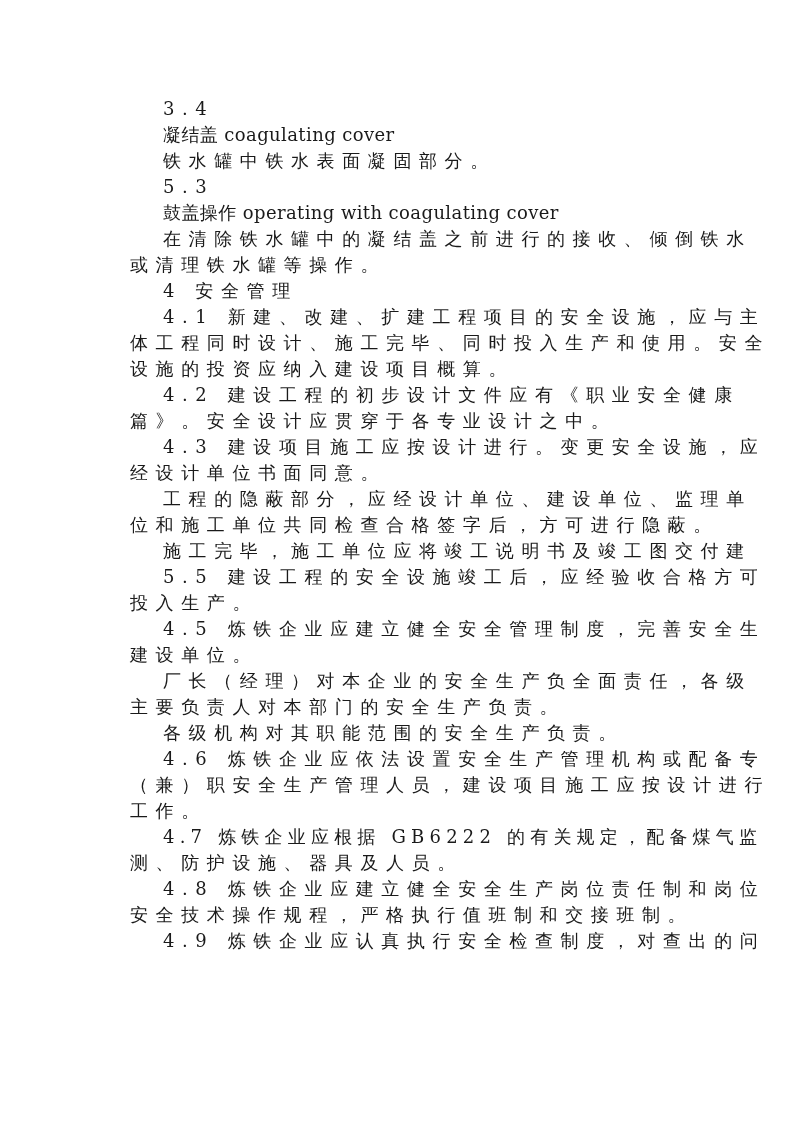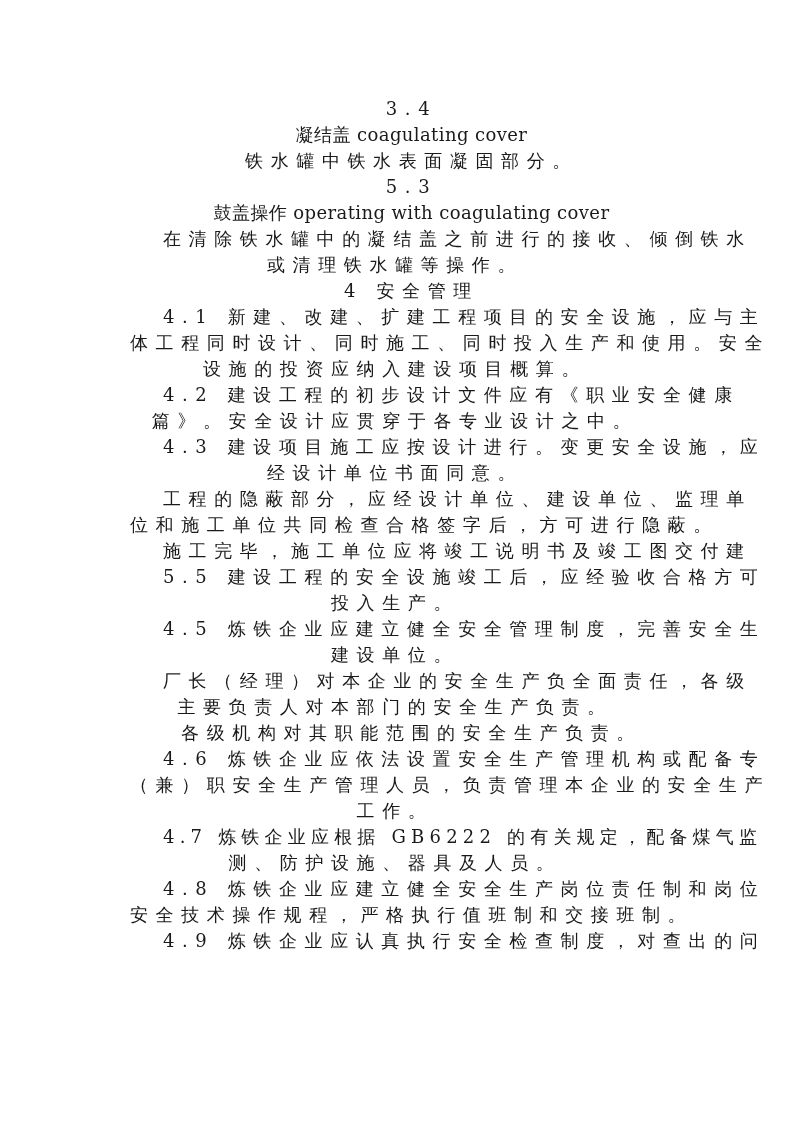--- a/index.html
+++ b/index.html
@@ -13,21 +13,20 @@
       position: relative;
       overflow: hidden;
       font-family: "DejaVu Serif", "Liberation Serif", serif;
       color: #1a1a1a;
     }
     .page {
       position: absolute;
       left: 130px;
       top: 96px;
       width: 530px;
-      text-align: center;
     }
     .line {
       height: 26px;
       line-height: 26px;
       font-size: 18px;
       white-space: nowrap;
       letter-spacing: 7.6px;
     }
     .line.indent {
       padding-left: 33px;
@@ -42,37 +41,37 @@
 <div class="page">
   <div class="line indent">3.4</div>
   <div class="line indent latin">凝结盖 coagulating cover</div>
   <div class="line indent">铁水罐中铁水表面凝固部分。</div>
   <div class="line indent">5.3</div>
   <div class="line indent latin">鼓盖操作 operating with coagulating cover</div>
   <div class="line indent">在清除铁水罐中的凝结盖之前进行的接收、倾倒铁水</div>
   <div class="line">或清理铁水罐等操作。</div>
   <div class="line indent">4 安全管理</div>
   <div class="line indent">4.1 新建、改建、扩建工程项目的安全设施，应与主</div>
-  <div class="line">体工程同时设计、同时施工、同时投入生产和使用。安全</div>
+  <div class="line">体工程同时设计、施工完毕、同时投入生产和使用。安全</div>
   <div class="line">设施的投资应纳入建设项目概算。</div>
   <div class="line indent">4.2 建设工程的初步设计文件应有《职业安全健康</div>
   <div class="line">篇》。安全设计应贯穿于各专业设计之中。</div>
   <div class="line indent">4.3 建设项目施工应按设计进行。变更安全设施，应</div>
   <div class="line">经设计单位书面同意。</div>
   <div class="line indent">工程的隐蔽部分，应经设计单位、建设单位、监理单</div>
   <div class="line">位和施工单位共同检查合格签字后，方可进行隐蔽。</div>
   <div class="line indent">施工完毕，施工单位应将竣工说明书及竣工图交付建</div>
   <div class="line indent">5.5 建设工程的安全设施竣工后，应经验收合格方可</div>
   <div class="line">投入生产。</div>
   <div class="line indent">4.5 炼铁企业应建立健全安全管理制度，完善安全生</div>
   <div class="line">建设单位。</div>
   <div class="line indent">厂长（经理）对本企业的安全生产负全面责任，各级</div>
   <div class="line">主要负责人对本部门的安全生产负责。</div>
   <div class="line indent">各级机构对其职能范围的安全生产负责。</div>
   <div class="line indent">4.6 炼铁企业应依法设置安全生产管理机构或配备专</div>
-  <div class="line">（兼）职安全生产管理人员，负责管理本企业的安全生产</div>
+  <div class="line">（兼）职安全生产管理人员，建设项目施工应按设计进行</div>
   <div class="line">工作。</div>
   <div class="line indent" style="letter-spacing:5.2px">4.7 炼铁企业应根据 GB6222 的有关规定，配备煤气监</div>
   <div class="line">测、防护设施、器具及人员。</div>
   <div class="line indent">4.8 炼铁企业应建立健全安全生产岗位责任制和岗位</div>
   <div class="line">安全技术操作规程，严格执行值班制和交接班制。</div>
   <div class="line indent">4.9 炼铁企业应认真执行安全检查制度，对查出的问</div>
 </div>
 
 </body></html>

